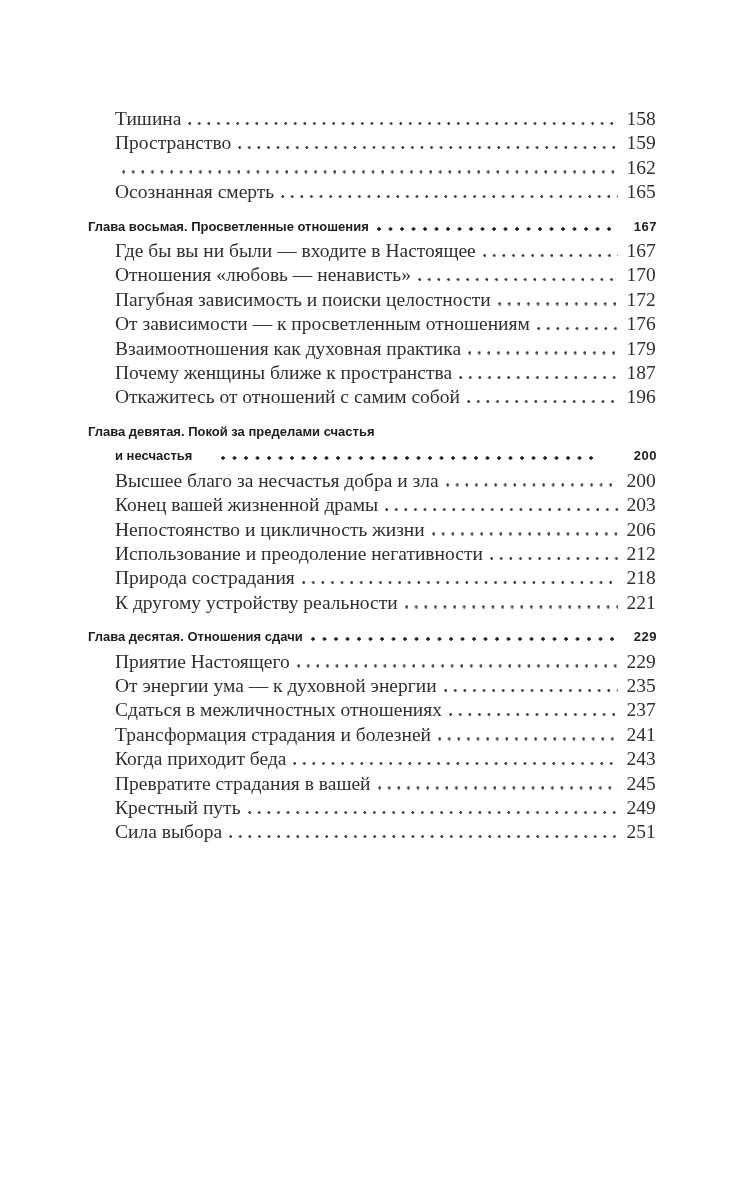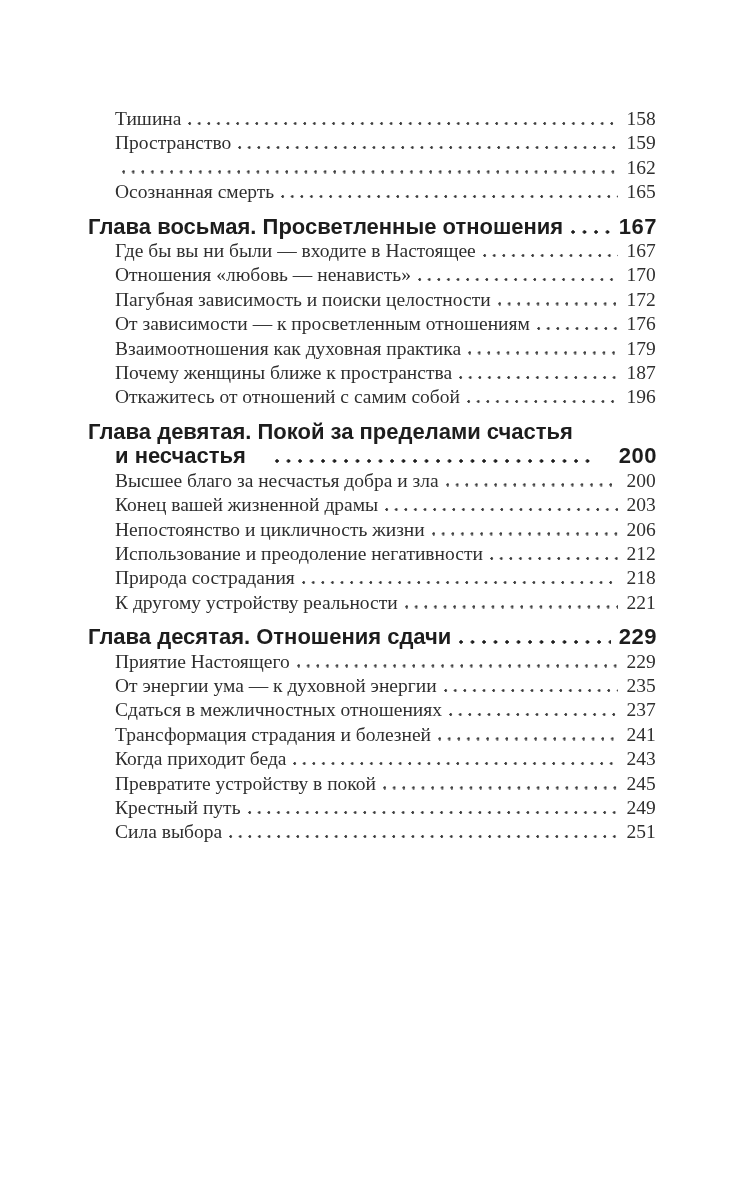--- a/index.html
+++ b/index.html
@@ -49,21 +49,21 @@
     background-image: radial-gradient(circle at 1.7px 1.7px, #3b3b3b 1.15px, rgba(255,255,255,0) 1.7px);
     background-size: 9.6px 3.4px;
     background-repeat: repeat-x;
     background-position: left bottom;
   }
 
   
   .chapter {
     font-family: "Liberation Sans", "DejaVu Sans", sans-serif;
     font-weight: bold;
-    font-size: 22px;
+    font-size: 13px;
     color: #1d1d1d;
   }
   .chapter-line {
     display: flex;
     align-items: baseline;
     line-height: 24.4px;
   }
   .chapter-line-cont { margin-left: 27px; gap: 21px; }
   .chapter-page {
     min-width: 34px;
@@ -217,21 +217,21 @@
           <span class="item-title">Трансформация страдания и болезней</span>
           <span class="dots"></span>
           <span class="item-page">241</span>
         </div>
         <div class="toc-item">
           <span class="item-title">Когда приходит беда</span>
           <span class="dots"></span>
           <span class="item-page">243</span>
         </div>
         <div class="toc-item">
-          <span class="item-title">Превратите устройству в покой</span>
+          <span class="item-title">Превратите страдания в вашей</span>
           <span class="dots"></span>
           <span class="item-page">245</span>
         </div>
         <div class="toc-item">
           <span class="item-title">Крестный путь</span>
           <span class="dots"></span>
           <span class="item-page">249</span>
         </div>
         <div class="toc-item">
           <span class="item-title">Сила выбора</span>

